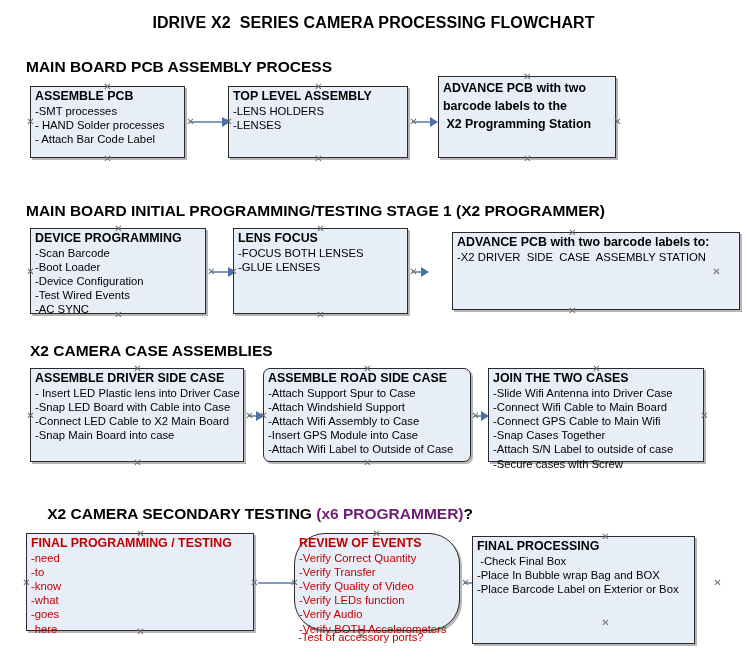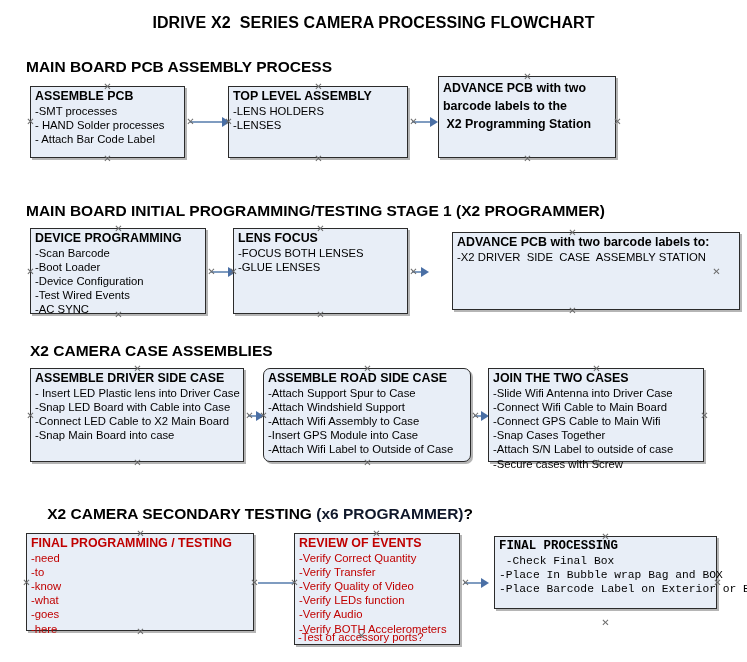--- a/index.html
+++ b/index.html
@@ -33,21 +33,21 @@
     white-space: pre;
   }
   .section-heading {
     position: absolute;
     font-size: 15.5px;
     font-weight: bold;
     color: #000;
     white-space: pre;
   }
   .section-heading .hl {
-    color: #0f172a;
+    color: #701a75;
   }
   .box {
     position: absolute;
     box-sizing: border-box;
     background: #e8eef7;
     border: 1.2px solid #2b2b2b;
     box-shadow: 2px 2px 0 rgba(120,120,120,0.55);
   }
   .box .b-title {
     font-size: 12.4px;
@@ -243,39 +243,39 @@
     <div class="b-line">-what</div>
     <div class="b-line">-goes</div>
     <div class="b-line">-here</div>
   </div>
   <div class="handle" style="left:136px; top:529px;"></div>
   <div class="handle" style="left:136px; top:627px;"></div>
   <div class="handle" style="left:22px; top:578px;"></div>
   <div class="handle" style="left:250px; top:578px;"></div>
   <div class="connector" style="left:258px; top:582px; width:36px;"></div>
 
-  <div class="box red" style="left:294px; top:533px; width:166px; height:112px;">
+  <div class="box red" style="left:294px; top:533px; width:166px; height:98px;border-radius:31px;">
     <div class="b-title">REVIEW OF EVENTS</div>
     <div class="b-line">-Verify Correct Quantity</div>
     <div class="b-line">-Verify Transfer</div>
     <div class="b-line">-Verify Quality of Video</div>
     <div class="b-line">-Verify LEDs function</div>
     <div class="b-line">-Verify Audio</div>
     <div class="b-line">-Verify BOTH Accelerometers</div>
   </div>
   <div class="overflow-line" style="left:298px; top:630px;">-Test of accessory ports?</div>
   <div class="handle" style="left:372px; top:529px;"></div>
   <div class="handle" style="left:357px; top:631px;"></div>
   <div class="handle" style="left:290px; top:578px;"></div>
 
   <div class="connector" style="left:464px; top:582px; width:22px;"></div>
   <div class="arrowhead" style="left:481px; top:578px;"></div>
   <div class="handle" style="left:461px; top:578px;"></div>
 
-  <div class="box black" style="left:494px; top:536px; width:223px; height:73px;font-family:Liberation Mono, monospace;">
+  <div class="box black" style="left:472px; top:536px; width:223px; height:108px;">
     <div class="b-title">FINAL PROCESSING</div>
     <div class="b-line"> -Check Final Box</div>
     <div class="b-line">-Place In Bubble wrap Bag and BOX</div>
     <div class="b-line">-Place Barcode Label on Exterior or Box</div>
   </div>
   <div class="handle" style="left:601px; top:532px;"></div>
   <div class="handle" style="left:601px; top:618px;"></div>
   <div class="handle" style="left:713px; top:578px;"></div>
 
 </div>

